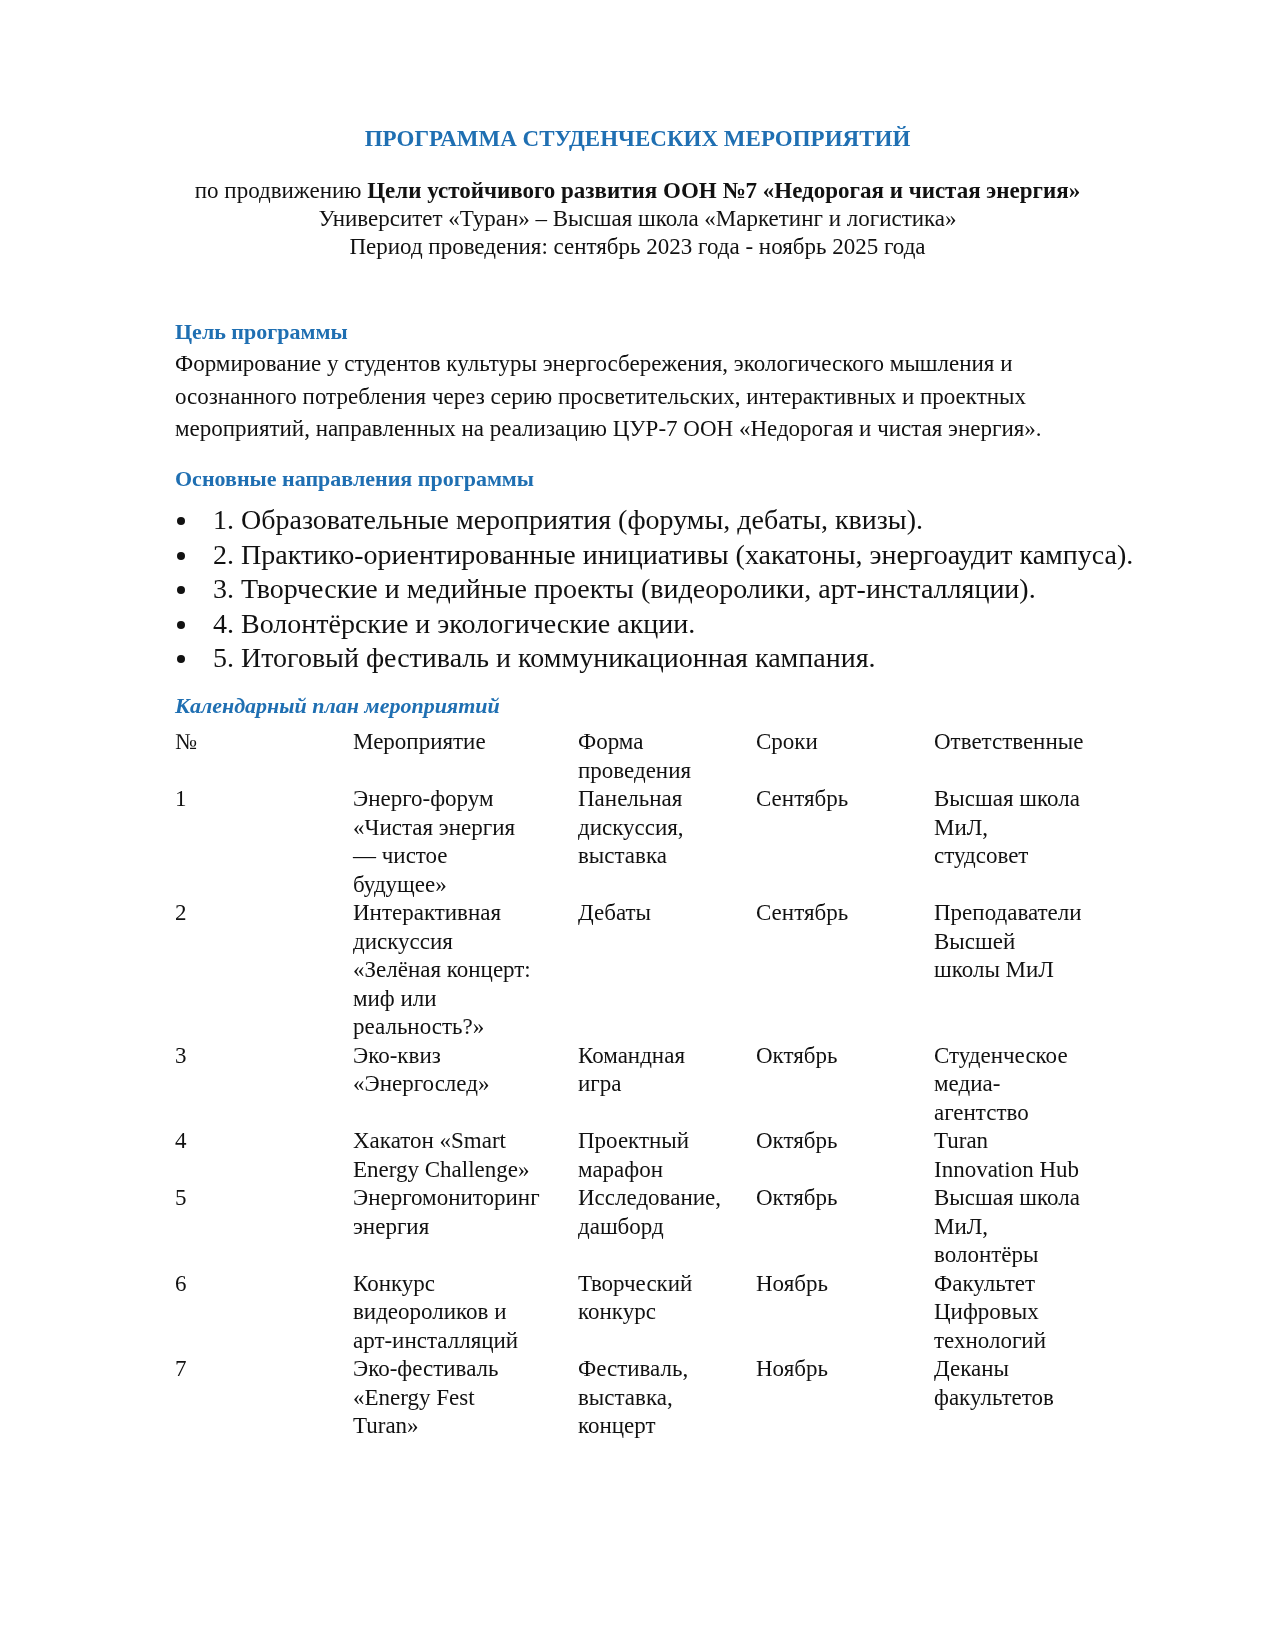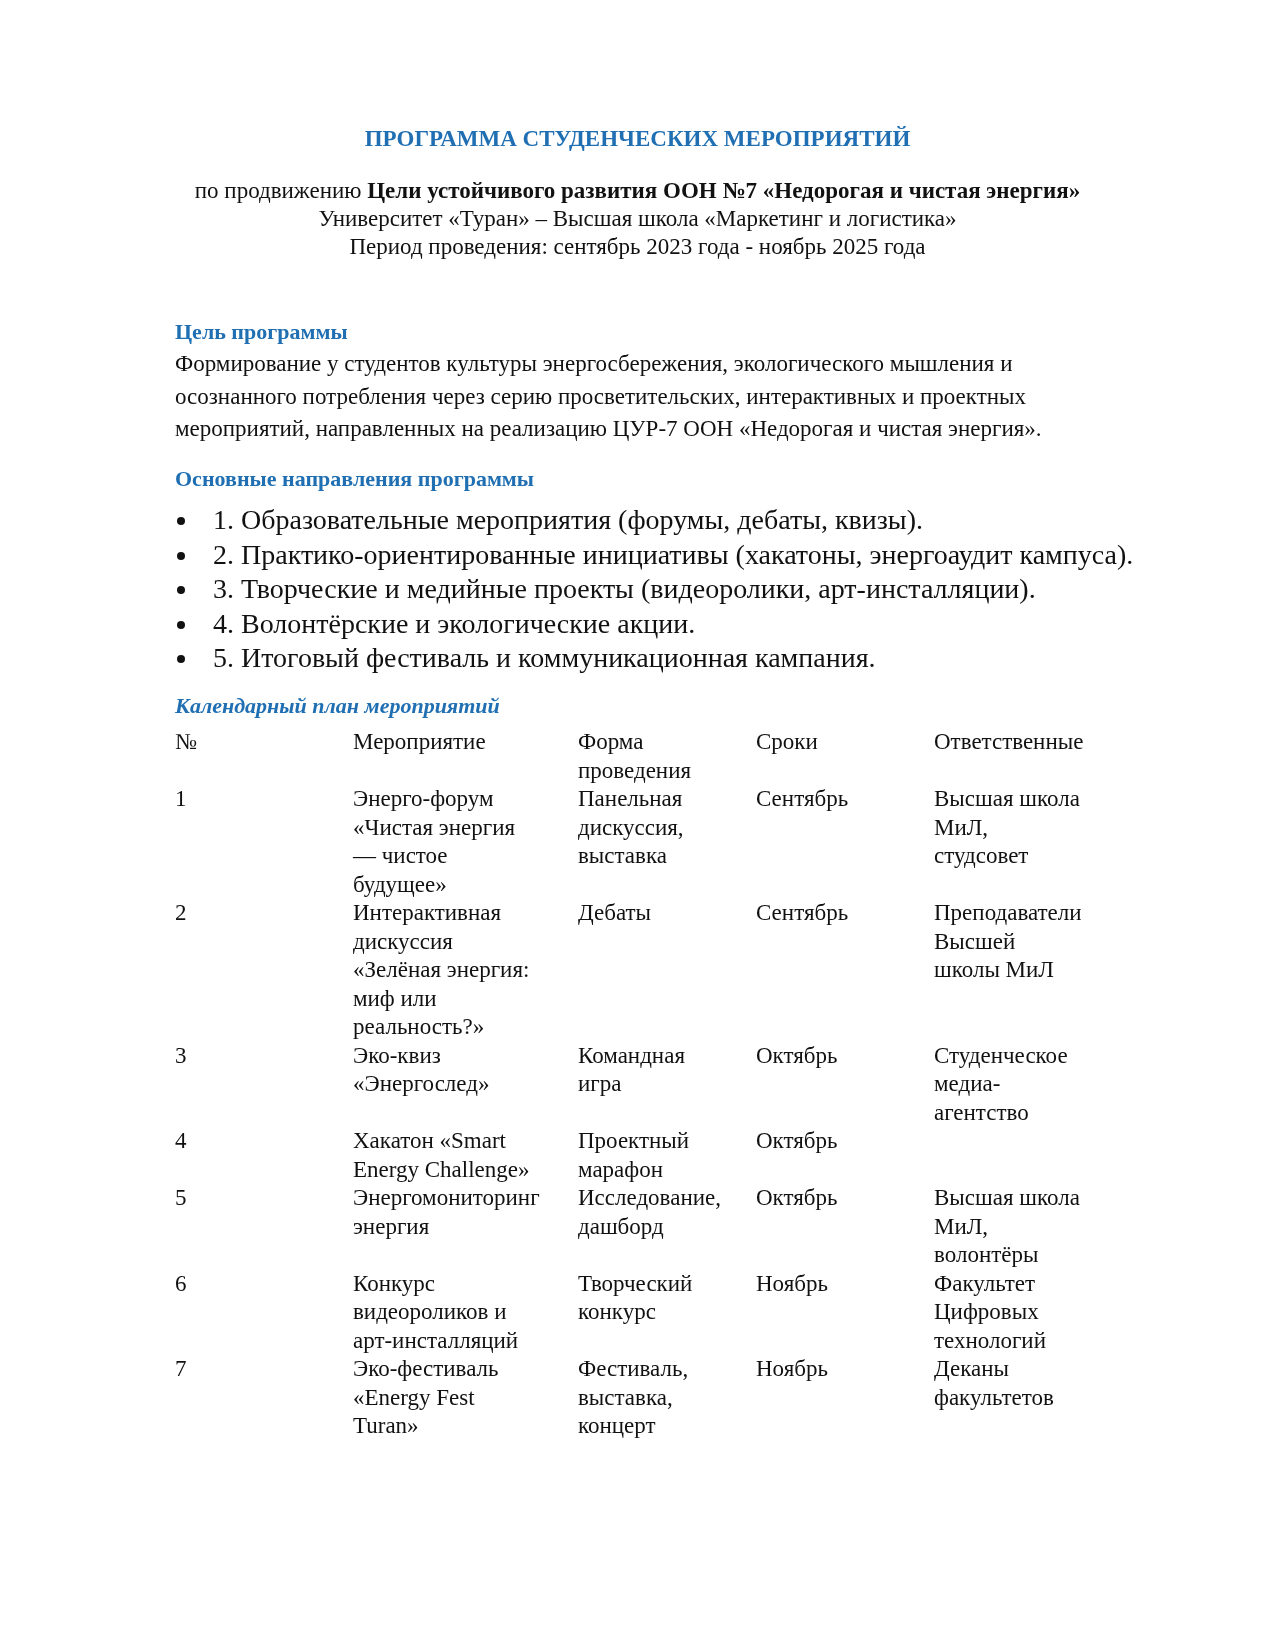--- a/index.html
+++ b/index.html
@@ -109,21 +109,21 @@
           <div>студсовет</div>
         </div>
       </div>
       <div class="row">
         <div class="cell c0">
           <div>2</div>
         </div>
         <div class="cell c1">
           <div>Интерактивная</div>
           <div>дискуссия</div>
-          <div>«Зелёная энергия:</div>
+          <div>«Зелёная концерт:</div>
           <div>миф или</div>
           <div>реальность?»</div>
         </div>
         <div class="cell c2">
           <div>Дебаты</div>
         </div>
         <div class="cell c3">
           <div>Сентябрь</div>
         </div>
         <div class="cell c4">
@@ -161,20 +161,24 @@
           <div>Хакатон «Smart</div>
           <div>Energy Challenge»</div>
         </div>
         <div class="cell c2">
           <div>Проектный</div>
           <div>марафон</div>
         </div>
         <div class="cell c3">
           <div>Октябрь</div>
         </div>
+        <div class="cell c4">
+          <div>Turan</div>
+          <div>Innovation Hub</div>
+        </div>
       </div>
       <div class="row">
         <div class="cell c0">
           <div>5</div>
         </div>
         <div class="cell c1">
           <div>Энергомониторинг</div>
           <div>энергия</div>
         </div>
         <div class="cell c2">

